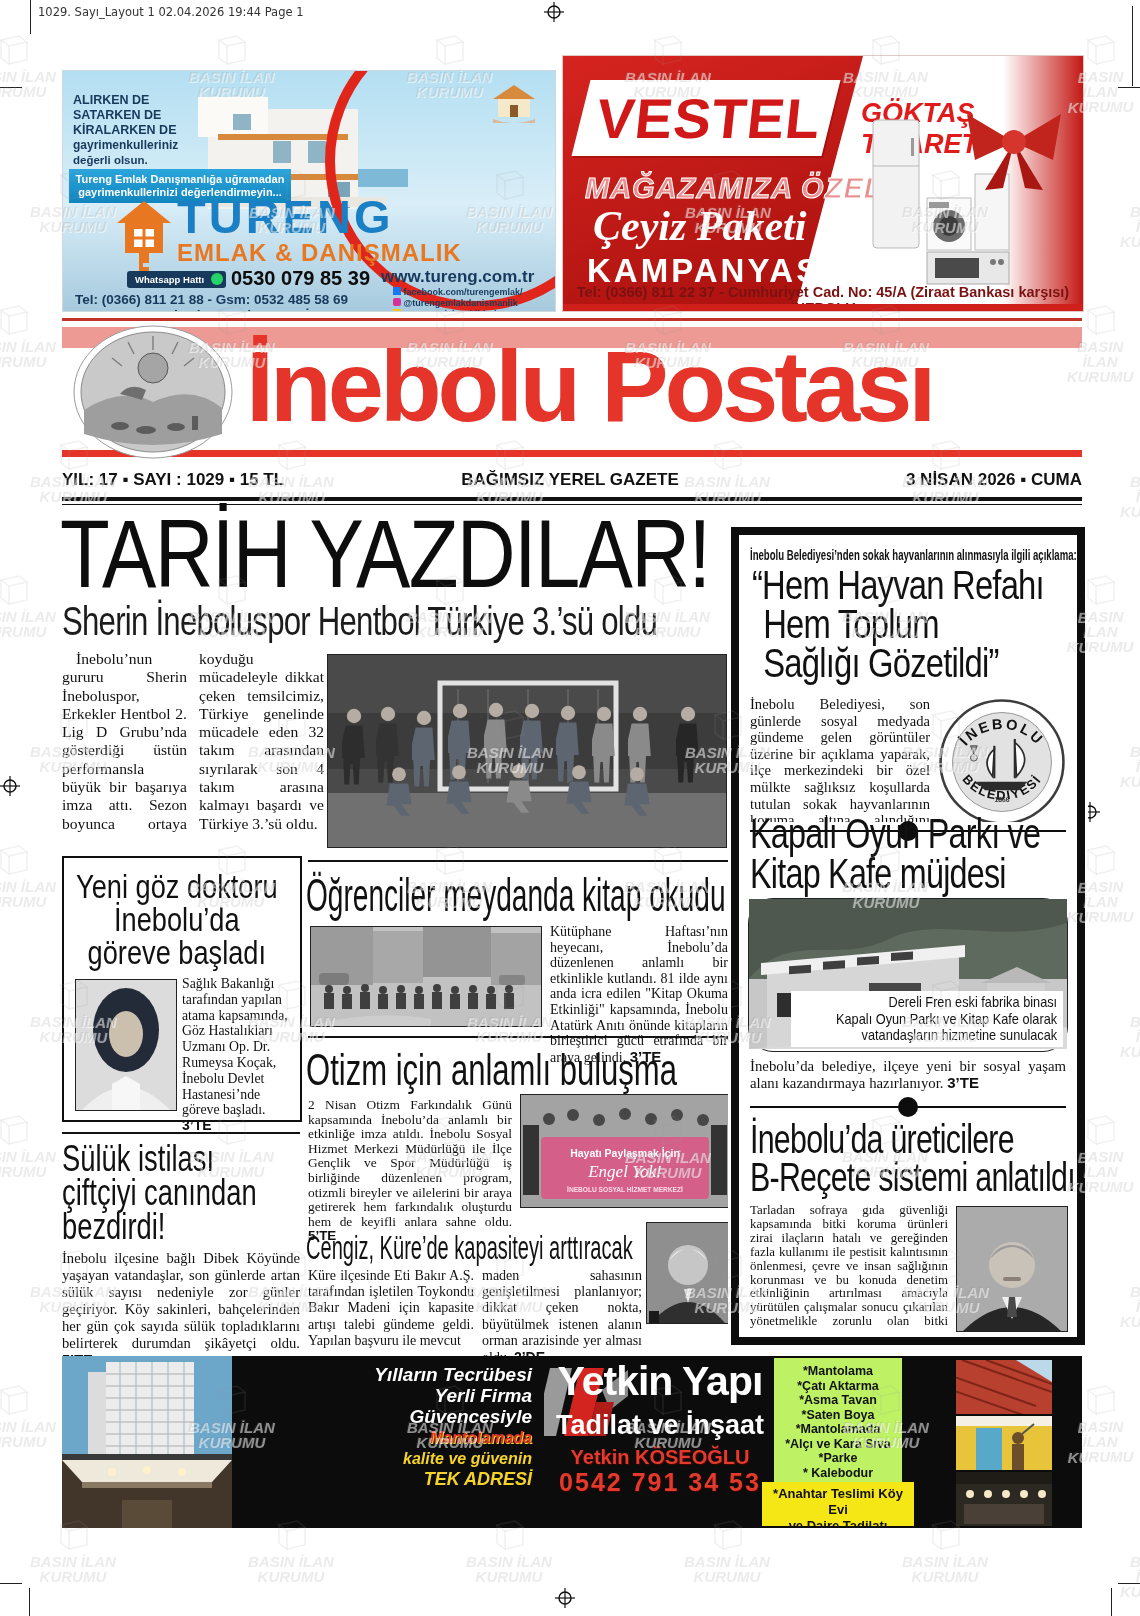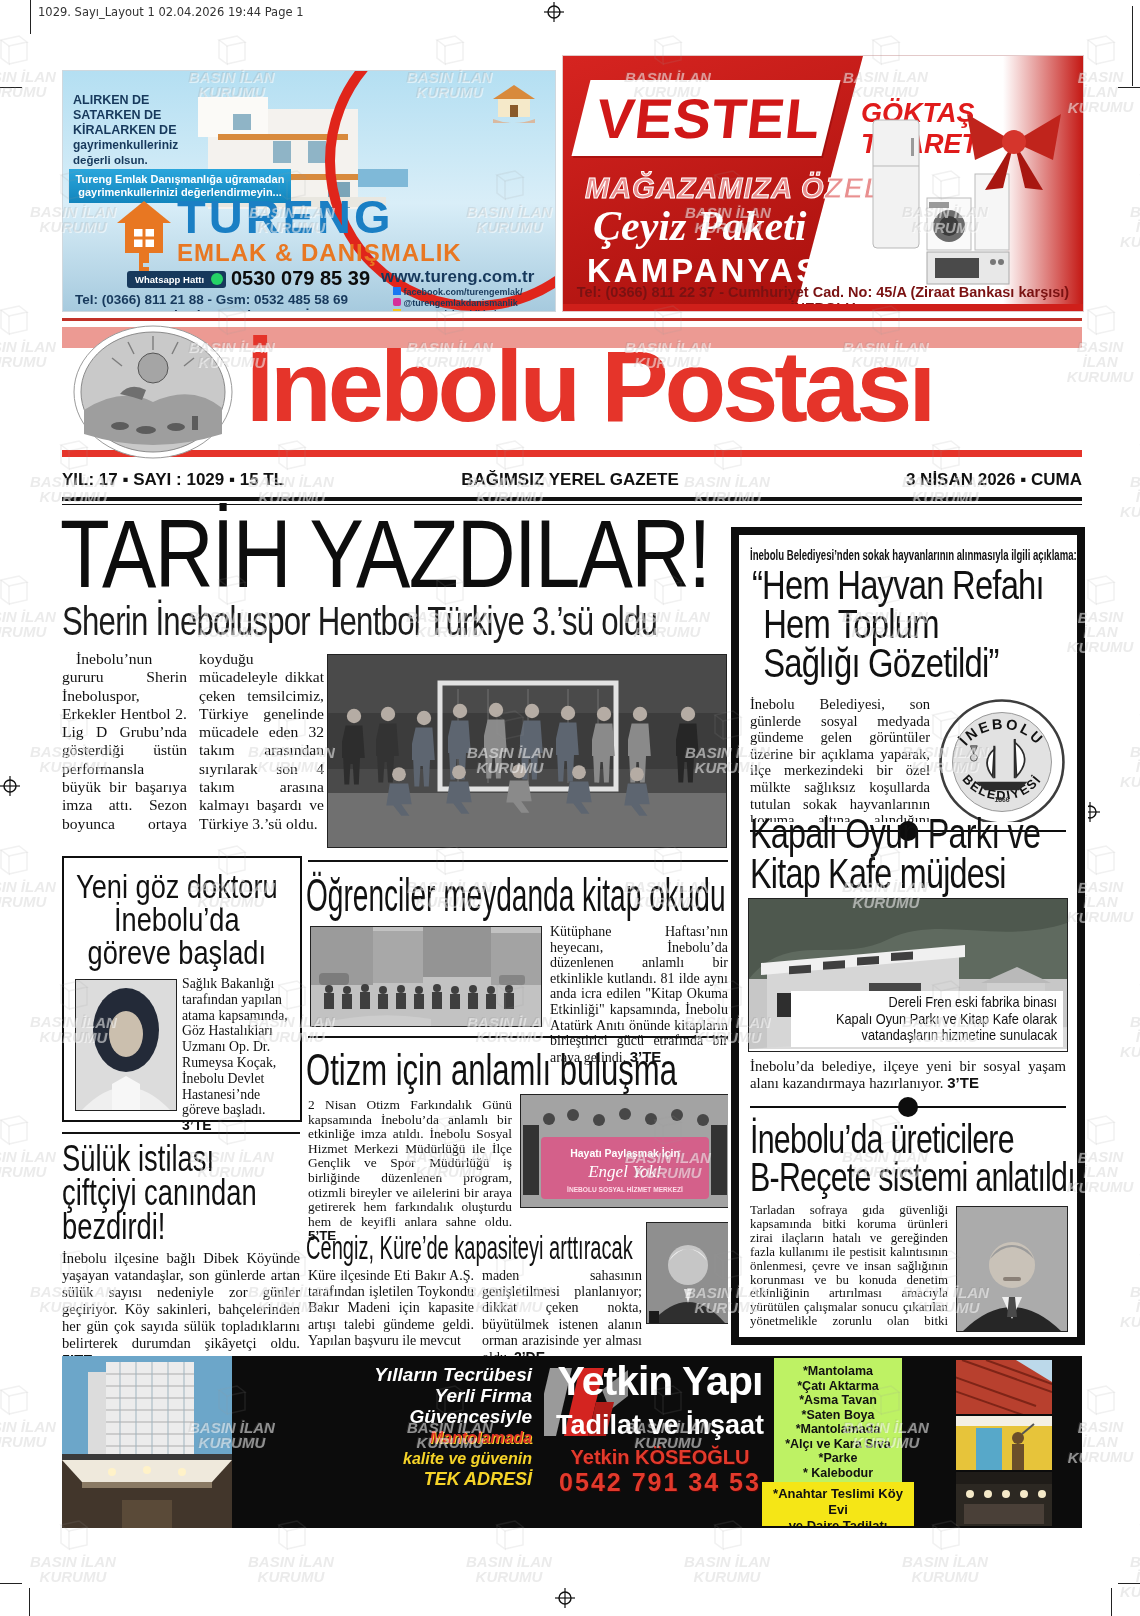--- a/index.html
+++ b/index.html
@@ -397,21 +397,21 @@
     <div class="sep" style="top:300px;">
         <i></i>
       </div>
 
     <div class="abs" style="left:16px;top:284px;">
       <div class="cond" style="font-size:42px;line-height:40px;transform:scaleX(.77);letter-spacing:-1px;">
         <div>Kapalı Oyun Parkı ve</div>
         <div>Kitap Kafe müjdesi</div>
       </div>
     </div>
-    <div class="abs photo-border" style="left:14px;top:368px;width:318px;height:152px;">
+    <div class="abs photo-border" style="left:14px;top:368px;width:318px;height:152px;border-radius:25px;">
       <svg width="318" height="150" viewBox="0 0 318 150">
         <rect width="318" height="150" fill="#c7c7c7"></rect>
         <rect width="318" height="80" fill="#5f6a5f"></rect>
         <path d="M0 80 C40 30 90 66 140 40 C190 16 250 46 318 24 L318 0 L0 0 Z" fill="#4e584e"></path>
         <polygon points="18,72 210,54 210,140 18,150" fill="#d6d6d6"></polygon>
         <polygon points="12,64 216,46 216,58 12,76" fill="#f0f0f0"></polygon>
         <g fill="#3f3f3f">
             <rect x="40" y="70" width="22" height="8" transform="skewY(-4)"></rect>
             <rect x="74" y="68" width="22" height="8" transform="skewY(-4)"></rect>
             <rect x="108" y="66" width="22" height="8" transform="skewY(-4)"></rect>

